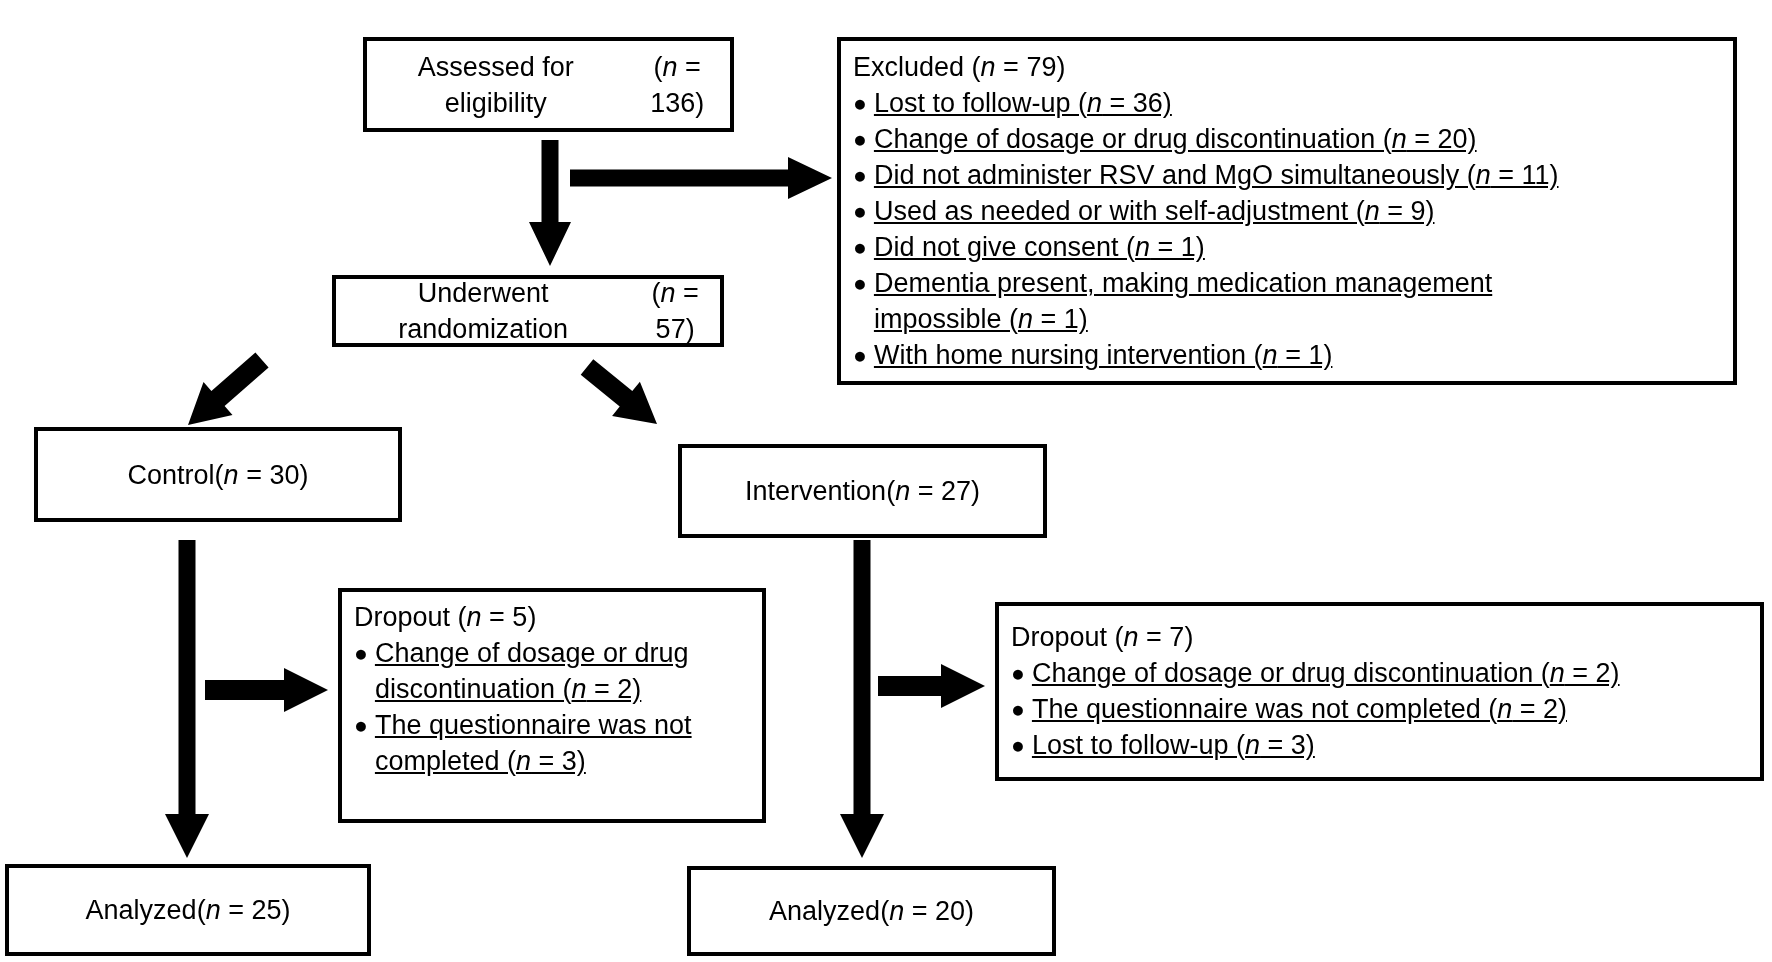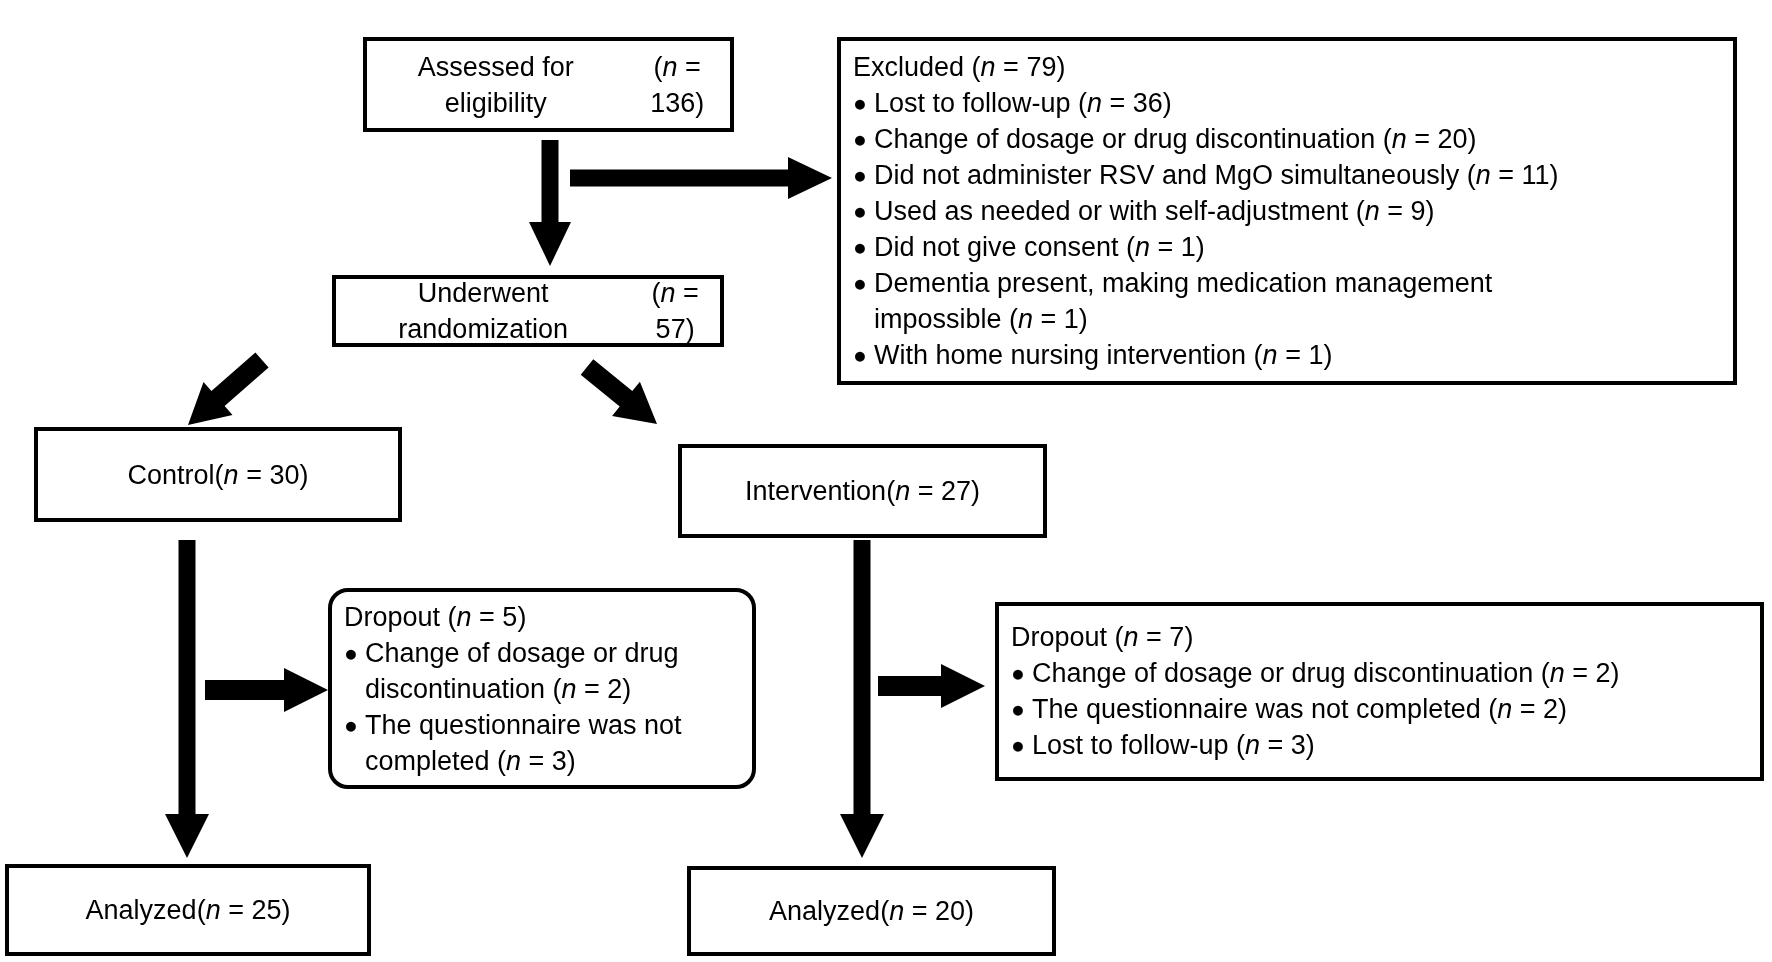--- a/index.html
+++ b/index.html
@@ -51,28 +51,29 @@
   .dot {
     flex: 0 0 auto;
     font-size: 23px;
     line-height: 36px;
     margin-right: 7px;
   }
   .btxt {
     flex: 1 1 auto;
     white-space: pre-line;
     line-height: 36px;
+    text-decoration: underline;
   }
   
   #box-assessed      { left: 363px; top: 37px;  width: 371px; height: 95px; }
   #box-excluded      { left: 837px; top: 5px;   width: 900px; height: 348px; margin-top: 32px; }
   #box-randomization { left: 332px; top: 275px; width: 392px; height: 72px; }
   #box-control       { left: 28px;  top: 427px; width: 368px; height: 95px; margin-left: 6px; }
   #box-intervention  { left: 678px; top: 428px; width: 369px; height: 94px; margin-top: 16px; }
-  #box-dropout-left  { left: 328px; top: 588px; width: 428px; height: 201px; padding-top: 7px; border-radius: 20px; }
+  #box-dropout-left  { left: 338px; top: 588px; width: 428px; height: 235px; padding-top: 7px; }
   #box-dropout-right { left: 995px; top: 602px; width: 769px; height: 179px; padding-top: 13px; }
   #box-analyzed-left { left: 5px;   top: 864px; width: 366px; height: 92px; }
   #box-analyzed-right{ left: 687px; top: 866px; width: 369px; height: 90px; }
 </style>
 </head>
 <body>
 
 <div id="canvas">
 
   <svg id="arrow-layer" viewBox="0 0 1772 962" xmlns="http://www.w3.org/2000/svg">

